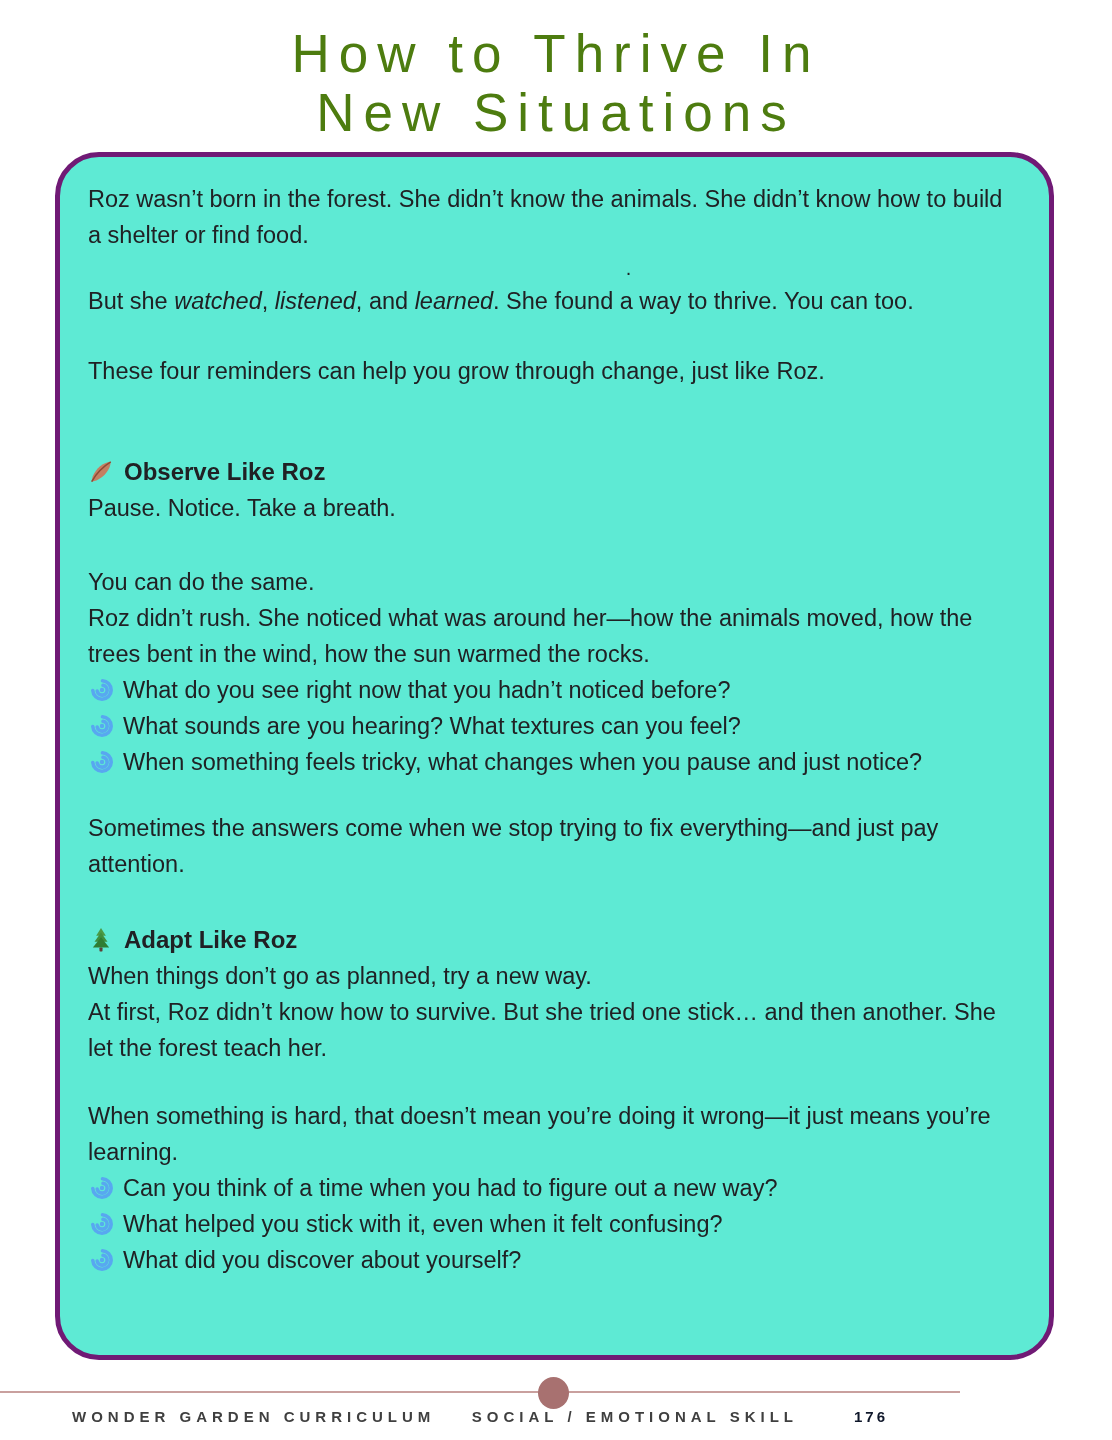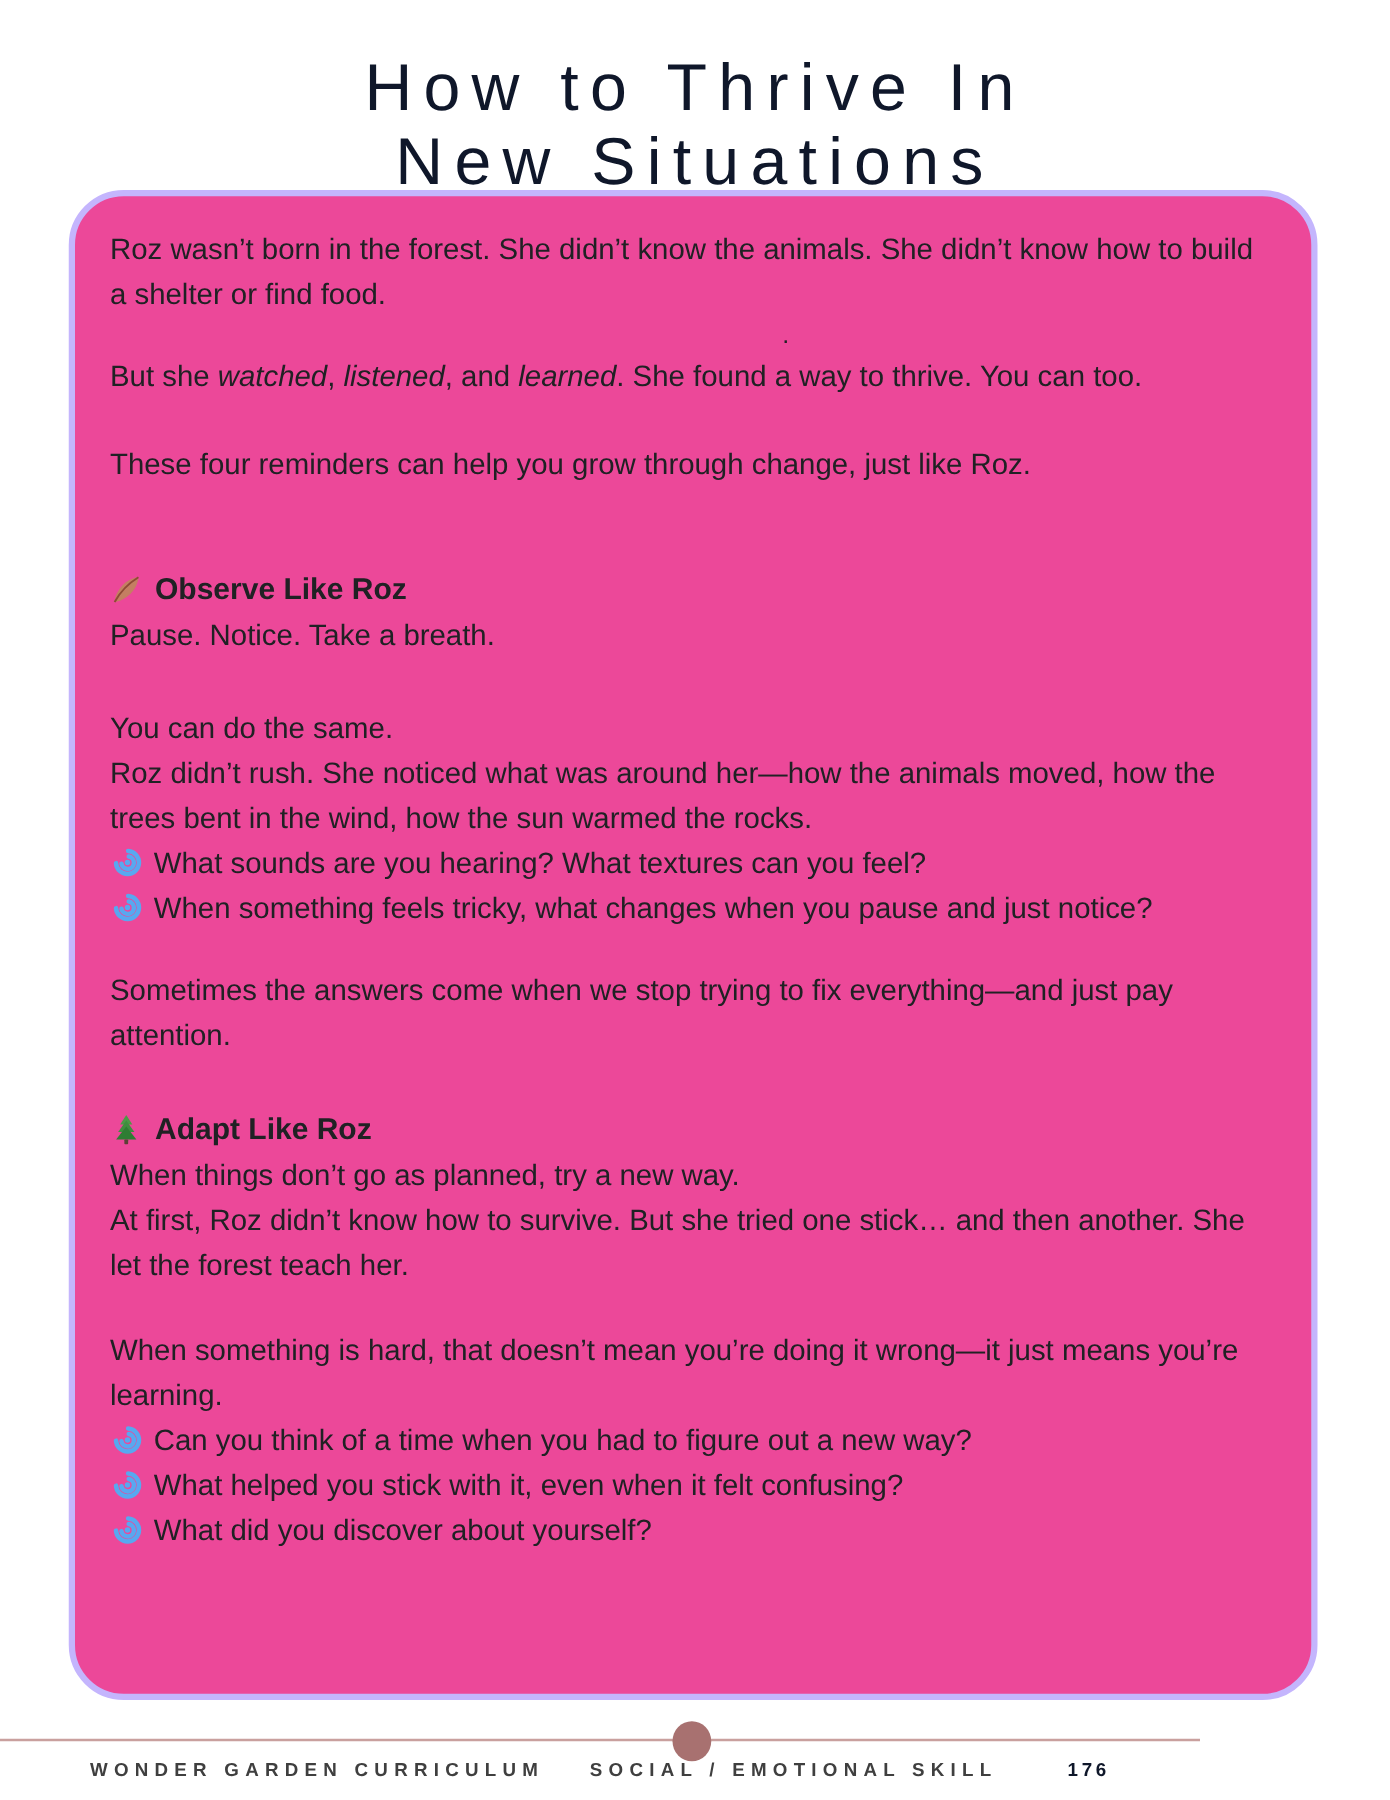--- a/index.html
+++ b/index.html
@@ -7,39 +7,39 @@
   .page {
     position:relative;
     width:1112px; height:1440px;
     background:#ffffff;
     font-family:"Liberation Sans", sans-serif;
     color:#202124;
     overflow:hidden;
   }
   
   .title {
-    padding-top:41px;
+    padding-top:24px;
     text-align:center;
     font-size:53px;
     line-height:1.12;
     font-weight:400;
     letter-spacing:9px;
-    color:#0f172a;
+    color:#4d7c0f;
   }
   
   .box {
     position:absolute;
     left:55px; top:152px;
     width:999px; height:1208px;
-    border:5px solid #c4b5fd;
+    border:5px solid #701a75;
     border-radius:44px;
     padding:24px 30px 0 28px;
     font-size:23.5px;
     line-height:36px;
-    background:#ec4899;
+    background:#5eead4;
   }
   .para { margin:0; }
   .stray { line-height:30px; font-size:20px; text-align:center; padding-left:150px; }
   .mt-34 { margin-top:34px; }
   .mt-44 { margin-top:65px; }
   .mt-38 { margin-top:38px; }
   .mt-30 { margin-top:30px; }
   .mt-40 { margin-top:40px; }
   .mt-32 { margin-top:32px; }
   .heading {
@@ -91,20 +91,30 @@
         <path d="M21 2.6c-7.2 0.6-13.4 5.8-16.7 13.6l-1.1 4.9 4.6-1.3C15.4 16.4 20.5 9.8 21 2.6z" fill="#c47f62"></path>
         <path d="M3.4 20.8C8 12.6 14.8 6.4 21 2.6" stroke="#8e4a35" stroke-width="1.4" fill="none"></path>
       </svg>
       <span>Observe Like Roz</span>
     </div>
     <div class="para">Pause. Notice. Take a breath.</div>
     <div class="para mt-38">You can do the same.</div>
 
     <div class="para">Roz didn’t rush. She noticed what was around her—how the animals moved, how the trees bent in the wind, how the sun warmed the rocks.</div>
 
+    <div class="bullet-row">
+      <svg viewBox="0 0 24 24" aria-hidden="true">
+        <g fill="none" stroke="#58a8f0" stroke-width="3.6" stroke-linecap="round">
+          <path d="M12.5 2.8 A9.2 9.2 0 1 1 2.8 12.5"></path>
+          <path d="M13 7.2 A5 5 0 1 1 7.2 13"></path>
+        </g>
+        <circle cx="12" cy="12" r="2.2" fill="#58a8f0"></circle>
+      </svg>
+      <span class="bullet-text">What do you see right now that you hadn’t noticed before?</span>
+    </div>
     <div class="bullet-row">
       <svg viewBox="0 0 24 24" aria-hidden="true">
         <g fill="none" stroke="#58a8f0" stroke-width="3.6" stroke-linecap="round">
           <path d="M12.5 2.8 A9.2 9.2 0 1 1 2.8 12.5"></path>
           <path d="M13 7.2 A5 5 0 1 1 7.2 13"></path>
         </g>
         <circle cx="12" cy="12" r="2.2" fill="#58a8f0"></circle>
       </svg>
       <span class="bullet-text">What sounds are you hearing? What textures can you feel?</span>
     </div>

